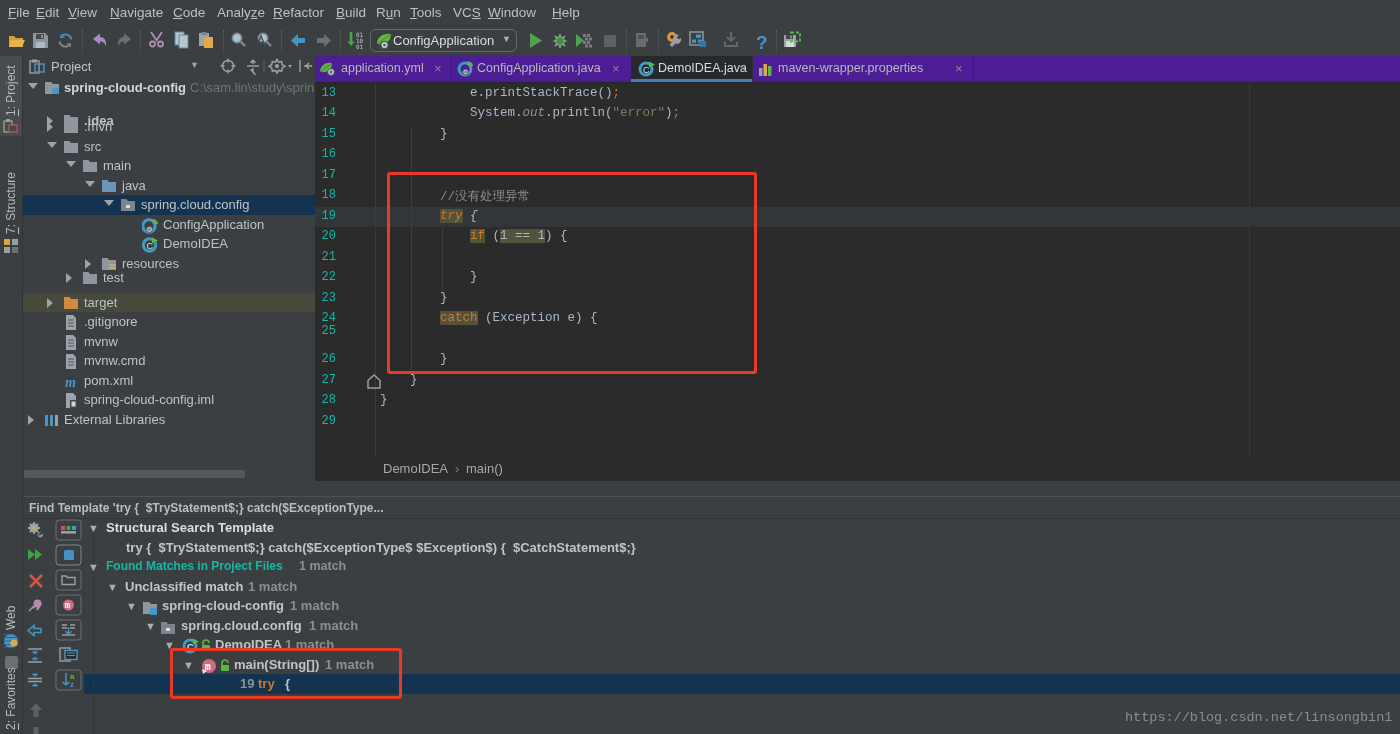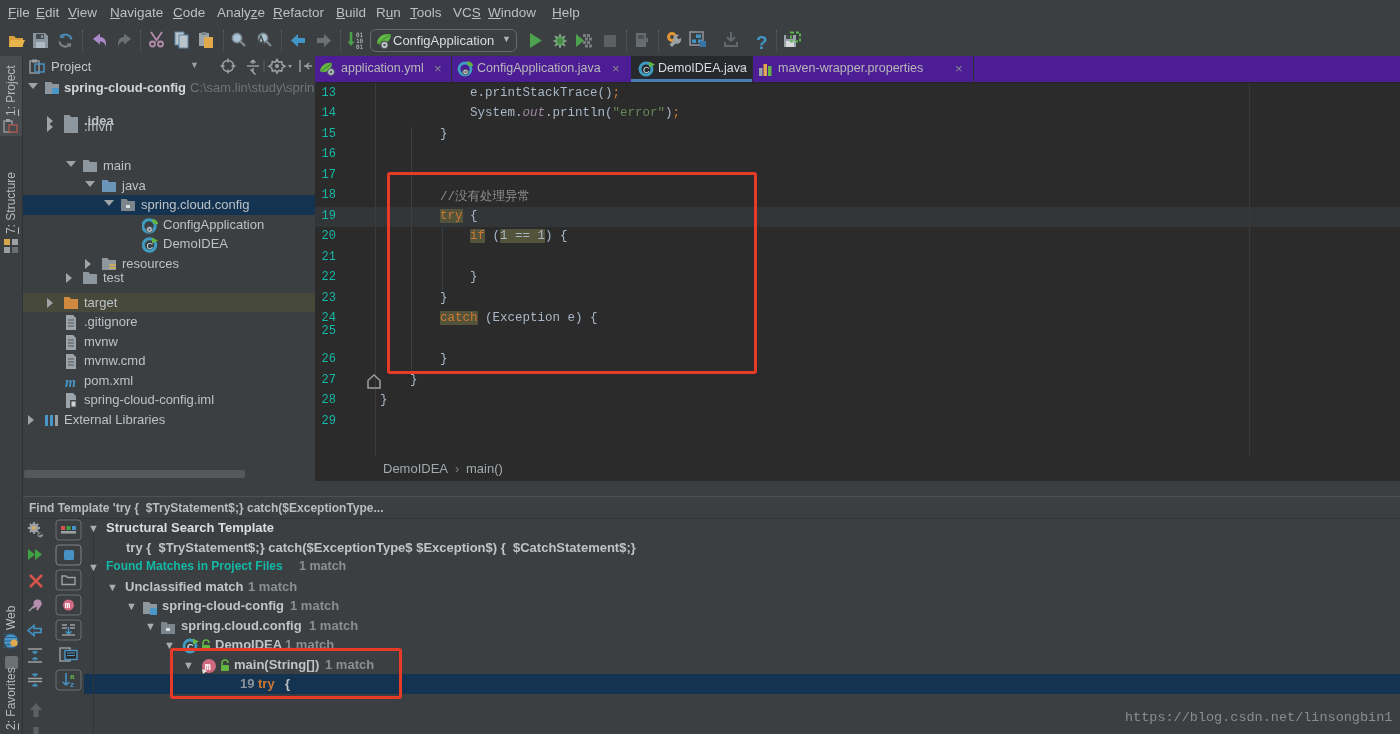--- a/index.html
+++ b/index.html
@@ -294,20 +294,27 @@
       </svg>
     <span class="lbl" style="left:61px;">.idea</span>
     </div>
   <div class="trow" style="top:61px;">
       <span class="arrow arr-r" style="left:24px;"></span>
     <svg class="ficon" style="left:41px;">
         <path d="M0 1 h5.5 l1.5 2 h7 v10 H0z" fill="#8e979d"></path>
       </svg>
     <span class="lbl" style="left:61px;">.mvn</span>
     </div>
+  <div class="trow" style="top:80.5px;">
+      <span class="arrow arr-d" style="left:24px;"></span>
+    <svg class="ficon" style="left:41px;">
+        <path d="M0 1 h5.5 l1.5 2 h7 v10 H0z" fill="#8e979d"></path>
+      </svg>
+    <span class="lbl" style="left:61px;">src</span>
+    </div>
   <div class="trow" style="top:100px;">
       <span class="arrow arr-d" style="left:43px;"></span>
     <svg class="ficon" style="left:60px;">
         <path d="M0 1 h5.5 l1.5 2 h7 v10 H0z" fill="#8e979d"></path>
       </svg>
     <span class="lbl" style="left:80px;">main</span>
     </div>
   <div class="trow" style="top:119.5px;">
       <span class="arrow arr-d" style="left:62px;"></span>
     <svg class="ficon" style="left:79px;">
@@ -489,21 +496,21 @@
   <div class="ln" style="top:241px;">25</div>
   <div class="ln" style="top:269.0px;">26</div>
   <div class="ln" style="top:289.5px;">27</div>
   <div class="ln" style="top:310.0px;">28</div>
   <div class="ln" style="top:330.5px;">29</div>
 
   <div class="cl" style="top:2.5px;">            e.printStackTrace()<span class="kw">;</span></div>
   <div class="cl" style="top:23.0px;">            System.<i style="color:#9b8aa0;">out</i>.println(<span class="str">"error"</span>)<span class="kw">;</span></div>
   <div class="cl" style="top:43.5px;">        }</div>
   <div class="cl" style="top:105.0px;"><span class="cmt">        //没有处理异常</span></div>
-  <div class="cl" style="top:125.5px;">        <span class="kw hl">try</span> {</div>
+  <div class="cl" style="top:125.5px;font-style:italic;">        <span class="kw hl">try</span> {</div>
   <div class="cl" style="top:146.0px;">            <span class="kw hl">if</span> (<span class="hl">1 == 1</span>) {</div>
   <div class="cl" style="top:187.0px;">            }</div>
   <div class="cl" style="top:207.5px;">        }</div>
   <div class="cl" style="top:228.0px;">        <span class="kw hl">catch</span> (Exception e) {</div>
   <div class="cl" style="top:269.0px;">        }</div>
   <div class="cl" style="top:289.5px;">    }</div>
   <div class="cl" style="top:310.0px;">}</div>
 
   <svg width="15" height="16" style="position:absolute;left:52px;top:291px;">
       <path d="M7 1 L13 6.5 V14 H1 V6.5 Z" fill="none" stroke="#9aa0a3" stroke-width="1.5"></path>

